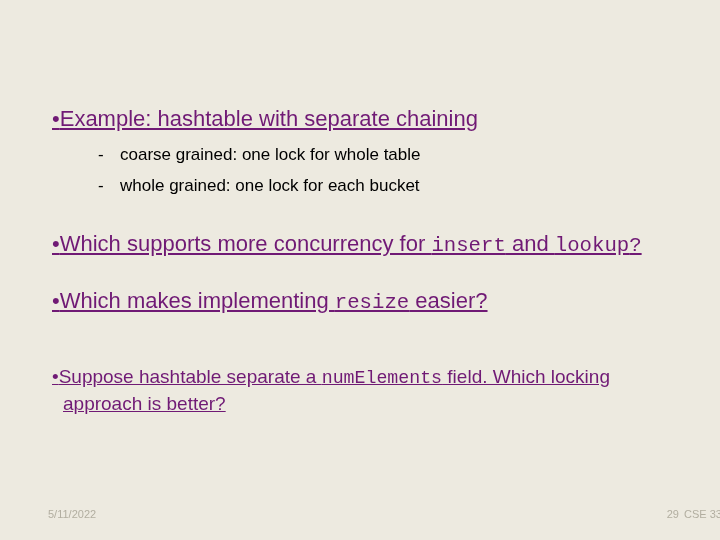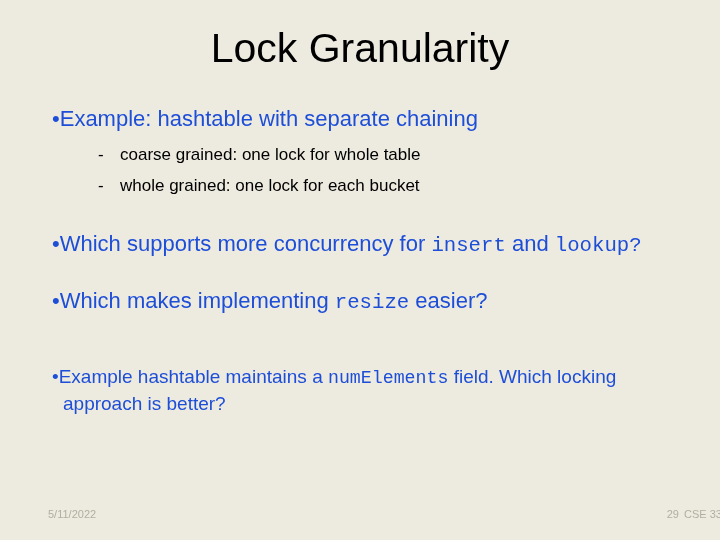--- a/index.html
+++ b/index.html
@@ -45,21 +45,22 @@
   .blk {
     position: relative;
   }
 
   
   .lvl1 {
     font-size: 22px;
     line-height: 29px;
     padding-left: 12px;
     text-indent: -12px;
-    color: #1d4ed8;
+    color: #701a75;
+    text-decoration: underline;
   }
 
   .lvl1.small {
     font-size: 19px;
     line-height: 25px;
     padding-left: 11px;
     text-indent: -11px;
   }
 
   .bdot {
@@ -135,21 +136,20 @@
     position: absolute;
     right: 49px;
     top: 0;
   }
 </style>
 </head>
 <body>
 
 <div id="slide">
 
-  <div id="slide-title">Lock Granularity</div>
 
   <div id="body">
 
     <div class="blk lvl1"><span class="bdot">•</span><span>Example:  hashtable with separate chaining</span></div>
 
     <div class="gap-sub"></div>
 
     <div class="blk lvl2"><span class="dash">-</span><span>coarse grained:  one lock for whole table</span></div>
 
     <div class="blk lvl2"><span class="dash">-</span><span>whole grained:  one lock for each bucket</span></div>
@@ -157,21 +157,21 @@
     <div class="gap-mid"></div>
 
     <div class="blk lvl1"><span class="bdot">•</span><span>Which supports more concurrency for </span><span class="mono">insert</span><span> and </span><span class="mono">lookup</span><span class="mono">?</span></div>
 
     <div class="gap-mid2"></div>
 
     <div class="blk lvl1"><span class="bdot">•</span><span>Which makes implementing </span><span class="mono">resize</span><span> easier?</span></div>
 
     <div class="gap-big"></div>
 
-    <div class="blk lvl1 small"><span class="bdot">•</span><span>Example hashtable maintains a </span><span class="mono">numElements</span><span> field.  Which locking approach is better?</span></div>
+    <div class="blk lvl1 small"><span class="bdot">•</span><span>Suppose hashtable separate a </span><span class="mono">numElements</span><span> field.  Which locking approach is better?</span></div>
 
   </div>
 
   <div id="footer">
     <span class="f-date">5/11/2022</span>
     <span class="f-center">CSE 332</span>
     <span class="f-page">29</span>
   </div>
 
 </div>

